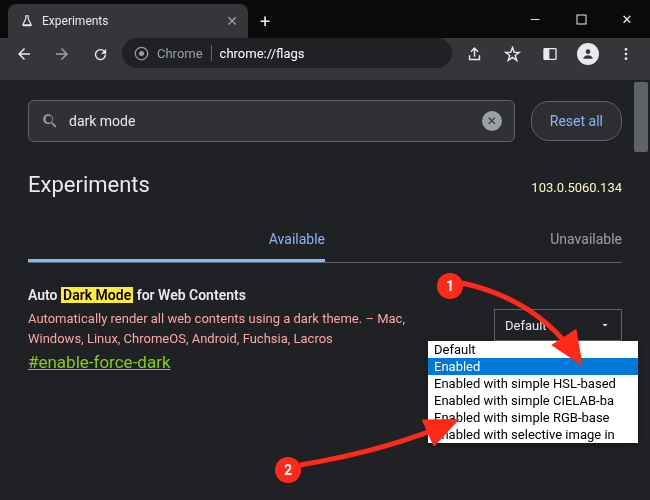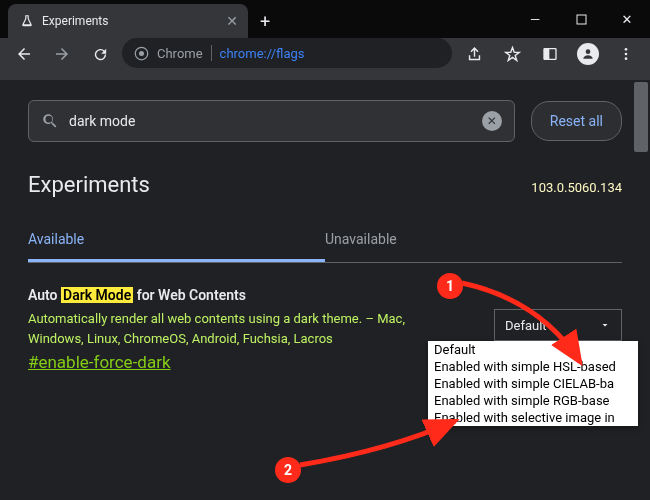--- a/index.html
+++ b/index.html
@@ -15,46 +15,46 @@
   .win-controls { margin-left: auto; display: flex; height: 100%; }
   .win-btn { width: 46px; display: flex; align-items: center; justify-content: center; color: #e8eaed; font-size: 13px; cursor: pointer; }
 
   
   .toolbar { height: 42px; background: #35363a; display: flex; align-items: flex-start; padding: 0 8px; gap: 6px; }
   .nav-btn { width: 32px; height: 32px; display: flex; align-items: center; justify-content: center; color: #9aa0a6; border-radius: 50%; cursor: pointer; }
   .nav-btn.active { color:#e8eaed; }
   .addr { flex: 1; height: 30px; background: #202124; border-radius: 15px; display: flex; align-items: center; padding: 0 12px; gap: 8px; color: #9aa0a6; font-size: 13px; }
   .addr .scheme { color: #9aa0a6; }
   .addr .sep { width:1px; height:16px; background:#5f6368; }
-  .addr .path { color: #3b82f6; }
+  .addr .path { color: #ffffff; }
   .tool-ico { width: 32px; height: 32px; display:flex; align-items:center; justify-content:center; color:#e8eaed; cursor:pointer; }
   .avatar { width:22px; height:22px; border-radius:50%; background:#e8eaed; display:flex; align-items:center; justify-content:center; }
 
   
   .content { position: absolute; top: 80px; bottom: 0; left: 0; right: 0; padding: 20px 28px 0 28px; background: #202124; }
   .scrollbar { position:absolute; right:2px; top:82px; width:14px; height:70px; background:#5f6368; border-radius:2px; }
   .search-row { display: flex; gap: 16px; align-items: center; }
   .searchbox { flex: 1; height: 42px; background: #303134; border: 1px solid #5f6368; border-radius: 6px; display:flex; align-items:center; padding:0 12px; gap:10px; }
   .searchbox input { flex:1; background:transparent; border:0; outline:0; color:#e8eaed; font-size:14px; }
   .clear { width:20px; height:20px; border-radius:50%; background:#9aa0a6; color:#303134; display:flex; align-items:center; justify-content:center; font-size:12px; cursor:pointer; }
   .reset { height:40px; padding:0 18px; border:1px solid #5f6368; border-radius:18px; background:#2d2e31; color:#8ab4f8; font-size:14px; display:flex; align-items:center; cursor:pointer; }
 
   .hdr { display:flex; align-items:baseline; justify-content:space-between; margin-top:30px; }
   .hdr h1 { color:#e8eaed; font-size:22px; font-weight:400; }
   .ver { color:#fef9c3; font-size:13px; }
 
   .tabs { display:flex; margin-top:22px; border-bottom:1px solid #5f6368; }
-  .tabs .t { flex:1; text-align:left; padding:12px 0; font-size:14px; color:#9aa0a6; cursor:pointer; }
+  .tabs .t { flex:1; text-align:right; padding:12px 0; font-size:14px; color:#9aa0a6; cursor:pointer; }
   .tabs .t.active { color:#8ab4f8; border-bottom:3px solid #8ab4f8; }
 
   .flag { margin-top:24px; display:flex; gap:16px; }
   .flag-text { flex:1; }
   .flag-title { color:#e8eaed; font-size:14px; font-weight:600; }
   .flag-title .hl { background:#ffeb3b; color:#000; padding:0 2px; }
-  .flag-desc { color:#bef264; font-size:13px; margin-top:6px; line-height:1.5; }
+  .flag-desc { color:#fca5a5; font-size:13px; margin-top:6px; line-height:1.5; }
   .flag-link { color:#84cc16; font-size:17px; text-decoration:underline; cursor:pointer; margin-top:4px; display:inline-block; }
 
   .select-wrap { position:relative; width:160px;padding-left:32px; }
   .selectbox { height:32px; border:1px solid #5f6368; background:#202124; color:#e8eaed; display:flex; align-items:center; justify-content:space-between; padding:0 10px; font-size:13px; cursor:pointer; margin-top:22px; }
   .dropdown { position:absolute; top:54px; right:-16px; width:210px; background:#fff; color:#000; font-size:13px; box-shadow:0 2px 6px rgba(0,0,0,.4); z-index:5; }
   .dropdown .opt { padding:1px 6px; white-space:nowrap; overflow:hidden; cursor:pointer; }
   .dropdown .opt.sel { background:#0078d7; color:#fff; }
 
   
   .badge { position:absolute; width:26px; height:26px; border-radius:50%; background:#ff2a1a; color:#fff; font-weight:700; font-size:14px; display:flex; align-items:center; justify-content:center; z-index:10; }
@@ -173,20 +173,21 @@
     </div>
     <div class="select-wrap">
       <div class="selectbox">
         <span>Default</span>
         <svg width="12" height="12" viewBox="0 0 24 24" fill="#e8eaed">
             <path d="M7 10l5 5 5-5z"></path>
           </svg>
       </div>
       <div class="dropdown">
         <div class="opt">Default</div>
+        <div class="opt sel">Enabled</div>
         <div class="opt">Enabled with simple HSL-based</div>
         <div class="opt">Enabled with simple CIELAB-ba</div>
         <div class="opt">Enabled with simple RGB-base</div>
         <div class="opt">Enabled with selective image in</div>
       </div>
     </div>
   </div>
 </div>
 
 <div class="scrollbar"></div>

